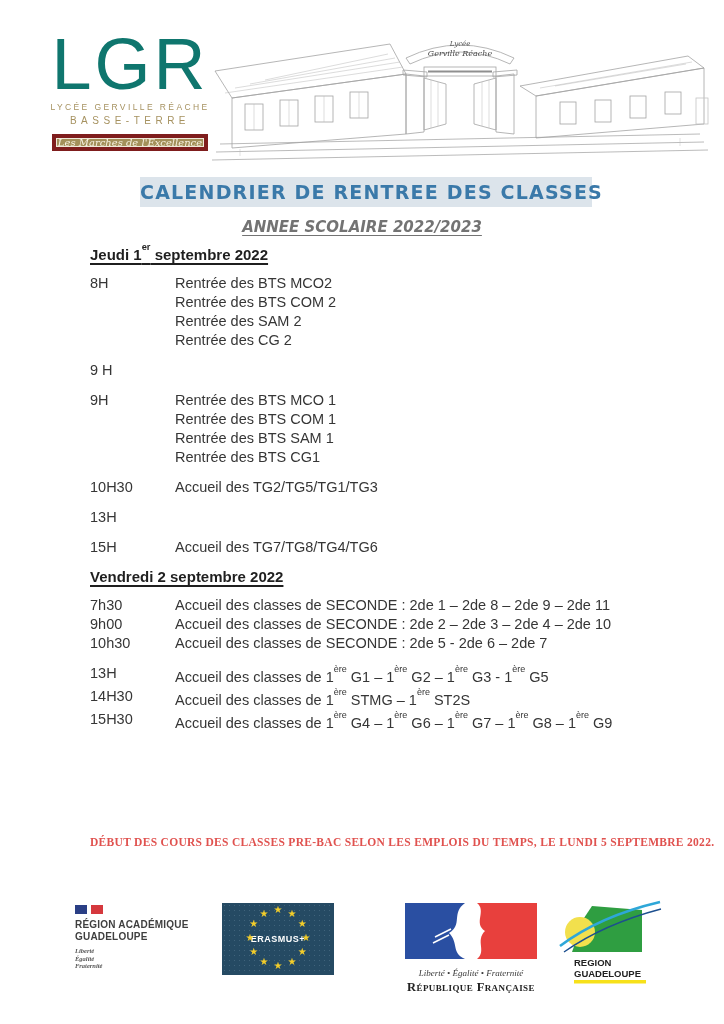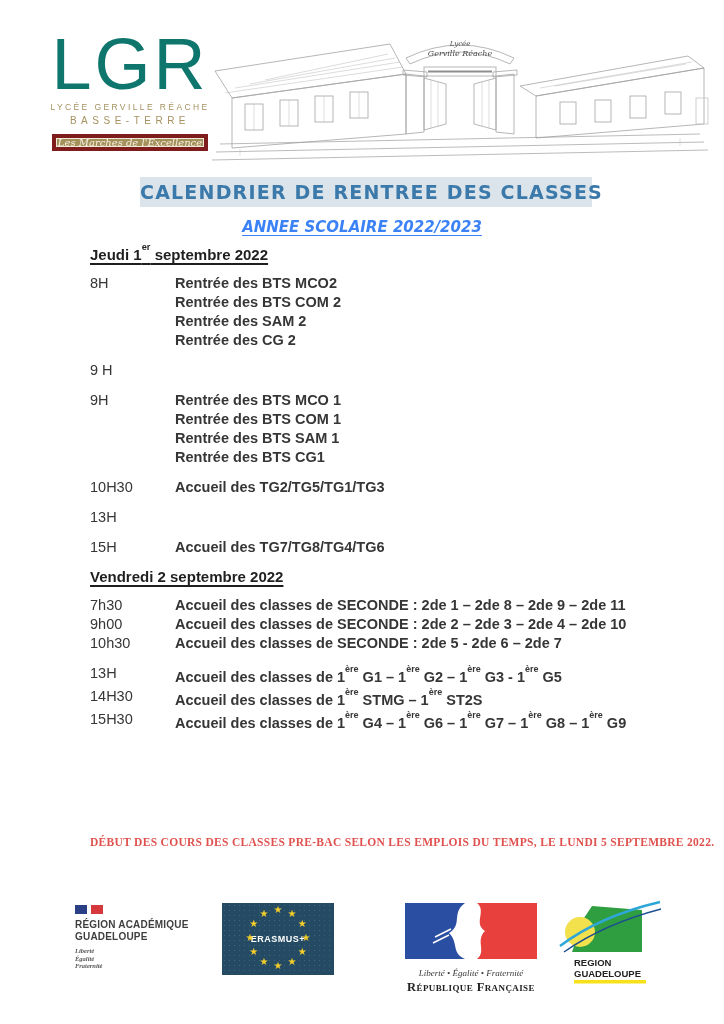--- a/index.html
+++ b/index.html
@@ -44,36 +44,36 @@
     position: absolute; left: 140px; top: 177px; width: 452px; height: 30px;
     background: #dce4eb; color: #3a79a9;
     font-family: "DejaVu Sans", sans-serif;
     font-size: 19px; font-weight: 700; letter-spacing: 1.2px;
     text-align: center; line-height: 30px; white-space: nowrap;
   }
   .subtitle-wrap { position: absolute; left: 0; top: 218px; width: 724px; text-align: center; }
   .subtitle {
     font-family: "DejaVu Sans", sans-serif;
     font-size: 15px; font-weight: 700; font-style: italic;
-    color: #3b82f6; text-decoration: underline; text-underline-offset: 3px;
+    color: #737373; text-decoration: underline; text-underline-offset: 3px;
   }
 
   
   .schedule { position: absolute; left: 90px; top: 246px; width: 560px; font-size: 14.5px; }
   .day-heading {
     font-weight: 700; font-size: 15px; color: #1f1f1f;
     text-decoration: underline; text-underline-offset: 3px; text-decoration-thickness: 1.5px;
     margin-bottom: 11px;
   }
   .day-heading sup, .line sup { font-size: 0.62em; position: relative; top: -0.45em; }
   .group { margin-bottom: 11px; }
   .srow { display: flex; }
   .stime { flex: none; width: 85px; line-height: 19px; }
   .slines { flex: 1; }
-  .line { line-height: 19px; white-space: nowrap; font-weight: bold; }
+  .line { line-height: 19px; white-space: nowrap; }
 
   
   .notice {
     position: absolute; left: 90px; top: 836px;
     font-family: "Liberation Serif", serif;
     font-size: 11.5px; font-weight: 700; letter-spacing: 0.3px;
     color: #e0524f; white-space: nowrap;
   }
 
   

